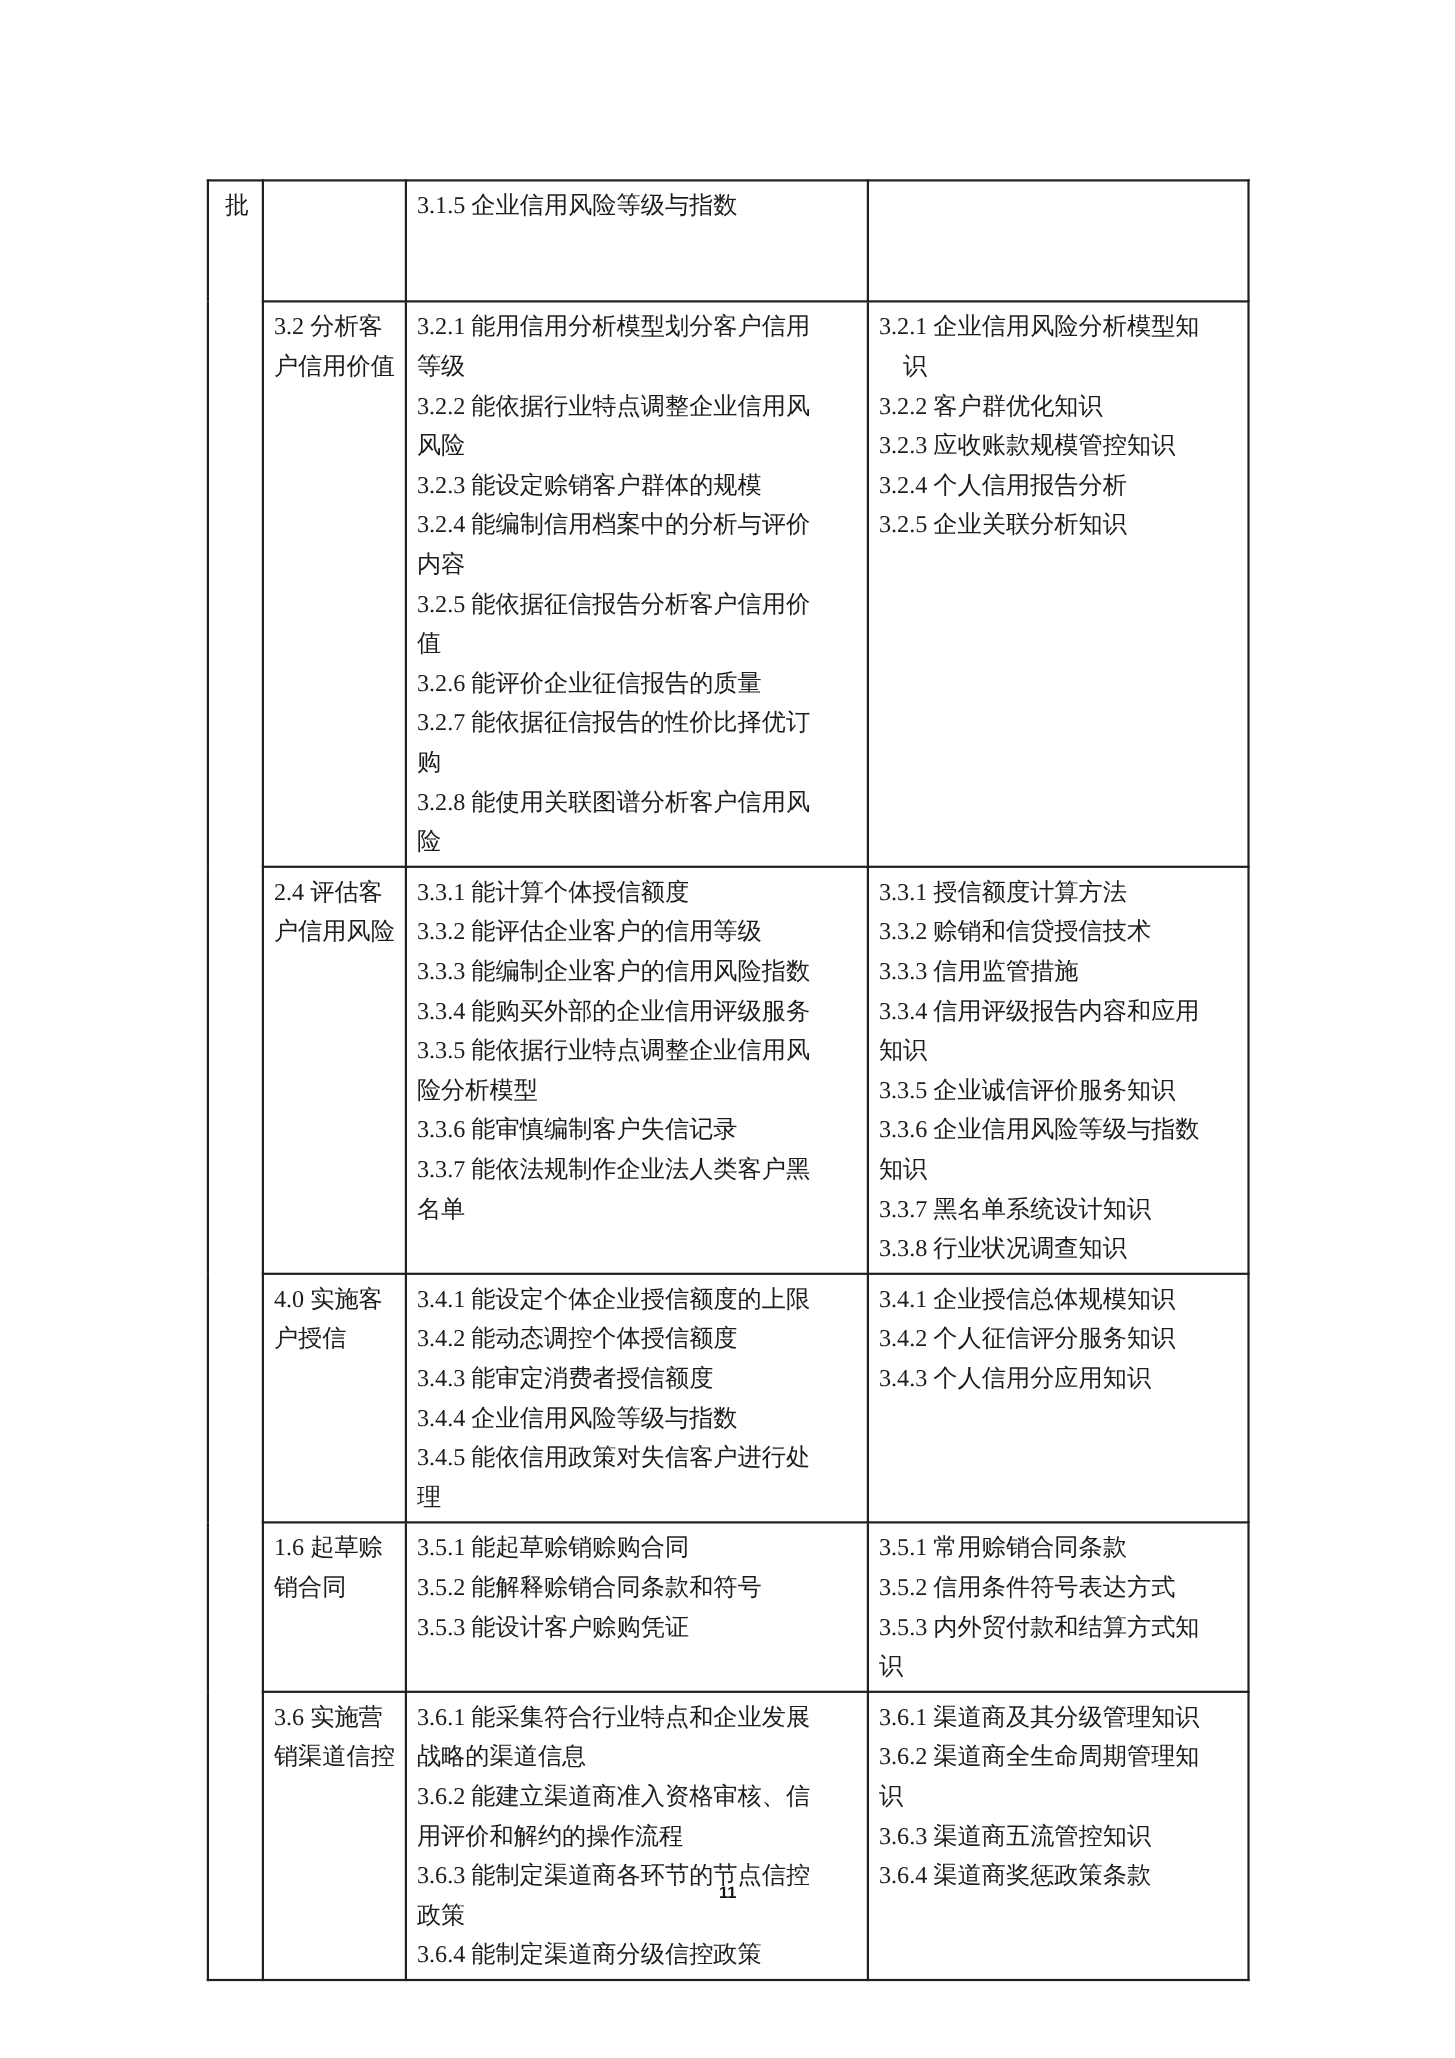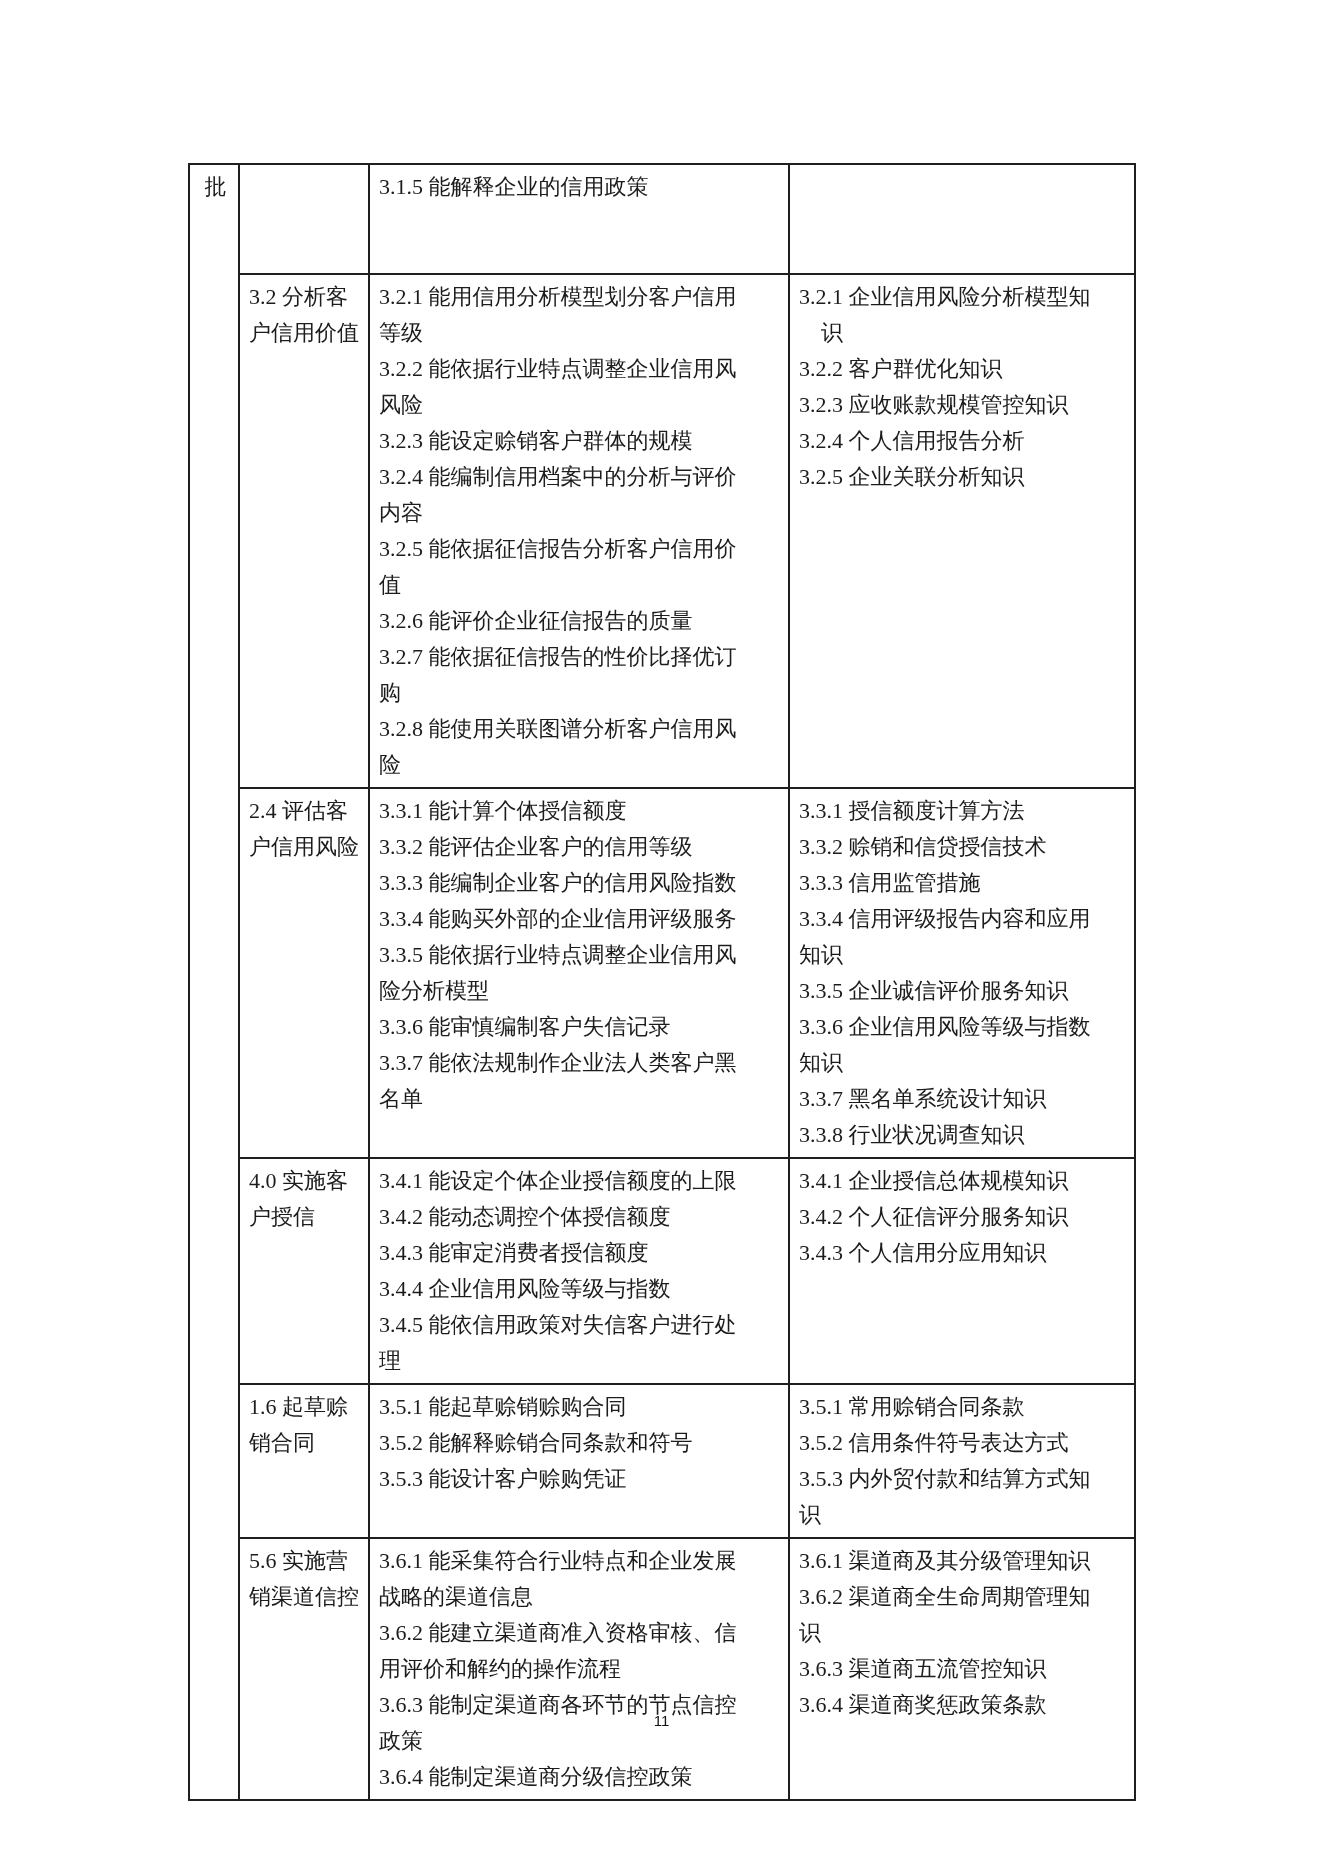--- a/index.html
+++ b/index.html
@@ -37,21 +37,21 @@
     padding-left: 2px; padding-right: 2px;
     vertical-align: top;
   }
   td.v-mid { vertical-align: middle; }
   .page-number {
     position: absolute;
     top: 1712px; left: 0;
     width: 100%;
     text-align: center;
     font-family: "Liberation Sans", "DejaVu Sans", sans-serif;
-    font-weight: normal;
+    font-weight: bold;
     font-size: 15px;
     color: #111111;
   }
 </style>
 </head>
 <body>
 
 <div class="page">
 
   <div class="table-wrap">
@@ -59,21 +59,21 @@
       <colgroup>
         <col style="width:50px">
         <col style="width:130px">
         <col style="width:420px">
         <col style="width:346px">
       </colgroup>
       <tbody>
         <tr style="height:110px">
           <td class="batch-cell" rowspan="6">批</td>
           <td></td>
-          <td>3.1.5 能解释企业的信用政策</td>
+          <td>3.1.5 企业信用风险等级与指数</td>
           <td></td>
         </tr>
         <tr style="height:487px">
           <td class="v-mid">3.2 分析客
 户信用价值</td>
           <td>3.2.1 能用信用分析模型划分客户信用
 等级
 3.2.2 能依据行业特点调整企业信用风
 风险
 3.2.3 能设定赊销客户群体的规模
@@ -134,21 +134,21 @@
 销合同</td>
           <td class="v-mid">3.5.1 能起草赊销赊购合同
 3.5.2 能解释赊销合同条款和符号
 3.5.3 能设计客户赊购凭证</td>
           <td>3.5.1 常用赊销合同条款
 3.5.2 信用条件符号表达方式
 3.5.3 内外贸付款和结算方式知
 识</td>
         </tr>
         <tr style="height:243px">
-          <td class="v-mid">5.6 实施营
+          <td class="v-mid">3.6 实施营
 销渠道信控</td>
           <td>3.6.1 能采集符合行业特点和企业发展
 战略的渠道信息
 3.6.2 能建立渠道商准入资格审核、信
 用评价和解约的操作流程
 3.6.3 能制定渠道商各环节的节点信控
 政策
 3.6.4 能制定渠道商分级信控政策</td>
           <td class="v-mid">3.6.1 渠道商及其分级管理知识
 3.6.2 渠道商全生命周期管理知

